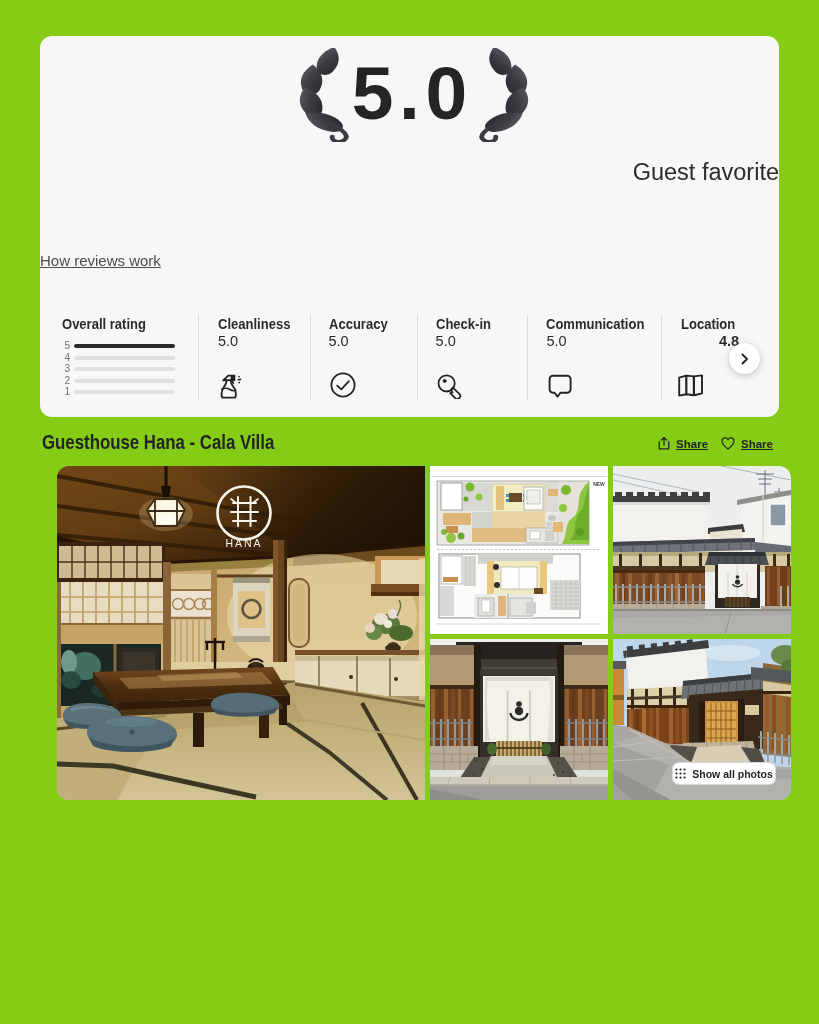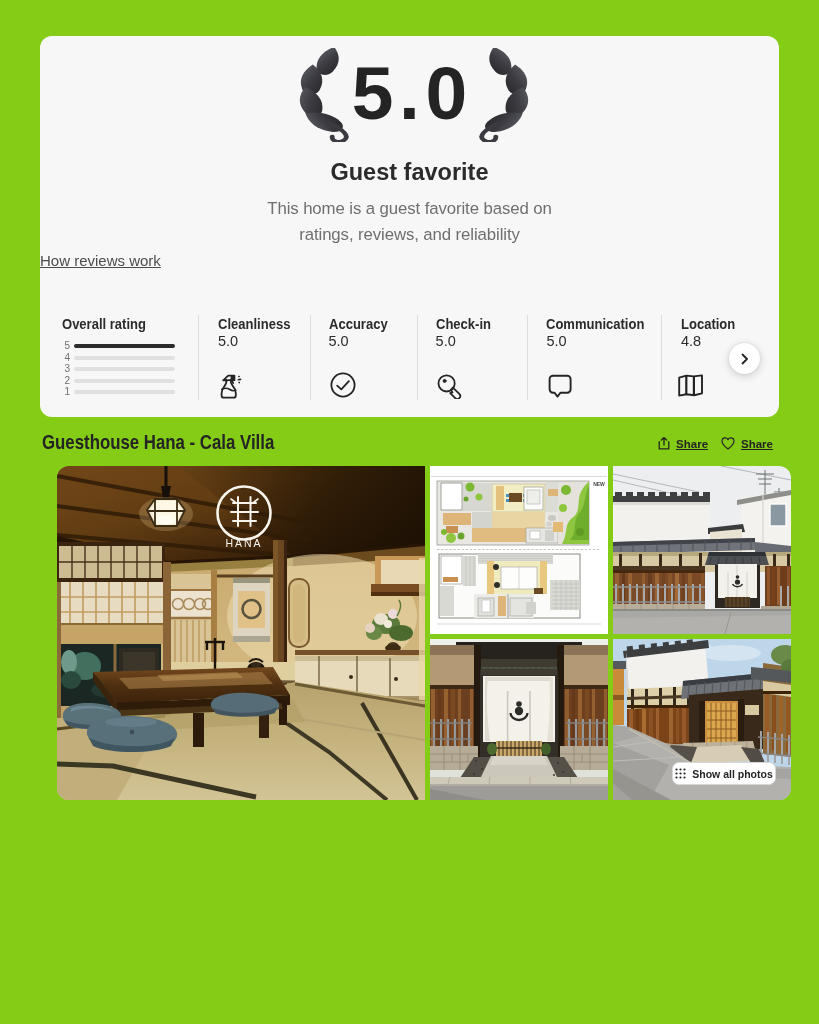--- a/index.html
+++ b/index.html
@@ -1,20 +1,20 @@
 <!DOCTYPE html>
 <html><head>
 <meta charset="utf-8">
 <style>
   html,body{margin:0;padding:0;background:#ffffff;font-family:"Liberation Sans",sans-serif;}
   .page{position:relative;width:819px;height:1024px;overflow:hidden;background:#84cc16;}
   .abs{position:absolute;}
   .panel{position:absolute;left:40px;top:36px;width:739px;height:381px;background:#f7f7f7;border-radius:12px;}
   .big50{position:absolute;left:0;top:20px;width:739px;text-align:center;font-size:75px;font-weight:700;color:#242424;letter-spacing:5.5px;text-indent:5.5px;line-height:1;}
-  .gfav{position:absolute;left:0;top:122px;line-height:28px;width:739px;text-align:center;font-size:23.5px;font-weight:700;color:#2b2b2b;}
+  .gfav{position:absolute;left:0;top:122px;line-height:28px;width:739px;text-align:right;font-size:23.5px;font-weight:400;color:#2b2b2b;}
   .gtxt{position:absolute;left:0;top:160px;width:739px;text-align:center;font-size:16.8px;line-height:25.5px;color:#6f6f6f;letter-spacing:-0.1px;}
   .glink{position:absolute;left:0;top:216px;line-height:18px;width:739px;text-align:left;font-size:15px;color:#4d4d4d;}
   .glink span{text-decoration:underline;}
   .collabel{position:absolute;top:281px;font-size:14px;font-weight:700;color:#2b2b2b;line-height:14px;transform:scaleX(0.93);transform-origin:0 50%;white-space:nowrap;}
   .colval{position:absolute;top:298px;font-size:14.5px;color:#2b2b2b;line-height:15px;}
   .colicon{position:absolute;top:335px;}
   .vdiv{position:absolute;top:279px;width:1px;height:85px;background:#dcdcdc;}
   .barnum{position:absolute;font-size:10px;color:#6f6f6f;line-height:10px;width:10px;text-align:right;}
   .bar{position:absolute;height:4px;border-radius:2px;width:101px;left:34px;}
   .arrowbtn{position:absolute;left:689px;top:307px;width:31px;height:31px;border-radius:50%;background:#fff;box-shadow:0 2px 8px rgba(0,0,0,0.18),0 0 2px rgba(0,0,0,0.12);display:flex;align-items:center;justify-content:center;}
@@ -64,21 +64,20 @@
         <use href="#leafR" transform="translate(26,14) rotate(16) scale(1.15,1.02)"></use>
         <use href="#leafR" transform="translate(14.5,33) rotate(3) scale(1.2,1.06)"></use>
         <use href="#leafR" transform="translate(14,55) rotate(-14) scale(1.2,1.06)"></use>
         <use href="#leafR" transform="translate(24,74) rotate(-58) scale(1.2,1.06)"></use>
       </g>
       <path d="M27,75 C37,82 41.5,88 37.5,92 C34,95.4 28.5,93.5 29,88.5" fill="none" stroke="#3a3a40" stroke-width="3.4" stroke-linecap="round"></path>
         </g>
       </svg>
     <div class="big50">5.0</div>
     <div class="gfav">Guest favorite</div>
-    <div class="gtxt">This home is a guest favorite based on<br>ratings, reviews, and reliability</div>
     <div class="glink"><span>How reviews work</span></div>
 
     <div class="collabel" style="left:22px;">Overall rating</div>
 
     <div class="barnum" style="left:20px;top:305px;">5</div>
       <div class="bar" style="top:308px;background:#2b2b2b;"></div>
     <div class="barnum" style="left:20px;top:316.5px;">4</div>
       <div class="bar" style="top:319.5px;background:#e0e0e0;"></div>
     <div class="barnum" style="left:20px;top:328px;">3</div>
       <div class="bar" style="top:331px;background:#e0e0e0;"></div>
@@ -118,21 +117,21 @@
 
     <div class="vdiv" style="left:487.2px;"></div>
     <div class="collabel" style="left:506.4px;">Communication</div>
     <div class="colval" style="left:506.4px;">5.0</div>
     <div class="colicon" style="left:506.4px;" id="ic-comm"><svg width="28" height="28" viewBox="0 0 28 28" fill="none" stroke="#242424" stroke-width="1.9" stroke-linejoin="round">
           <path d="M7,4.7 h14.2 a3.4,3.4 0 0 1 3.4,3.4 v10.2 a3.4,3.4 0 0 1 -3.4,3.4 h-6.8 l-2.9,3.9 l-2.9,-3.9 h-1.6 a3.4,3.4 0 0 1 -3.4,-3.4 v-10.2 a3.4,3.4 0 0 1 3.4,-3.4 z"></path>
         </svg></div>
 
     <div class="vdiv" style="left:621px;"></div>
     <div class="collabel" style="left:641px;">Location</div>
-    <div class="colval" style="left:641px;">4.8</div>
+    <div class="colval" style="left:679px;font-weight:bold;">4.8</div>
     <div class="colicon" style="left:641px;" id="ic-map"><svg width="28" height="28" viewBox="0 0 28 28" fill="none" stroke="#242424" stroke-width="1.9" stroke-linejoin="round" style="margin-left:-4px;">
           <path d="M2.2,6.6 L9.2,4.6 L16.8,5.4 L25,4.4 L25,22.4 L17.2,24.2 L9.4,23.2 L2.2,24.6 Z"></path>
           <line x1="9.3" y1="4.8" x2="9.3" y2="23.1" stroke-width="2.2"></line>
           <line x1="16.9" y1="5.3" x2="16.9" y2="24" stroke-width="2.2"></line>
         </svg></div>
 
     <div class="arrowbtn">
       <svg width="12" height="12" viewBox="0 0 12 12">
           <path d="M3.5 1.5 L8 6 L3.5 10.5" fill="none" stroke="#242424" stroke-width="1.8" stroke-linecap="round" stroke-linejoin="round"></path>
         </svg>

